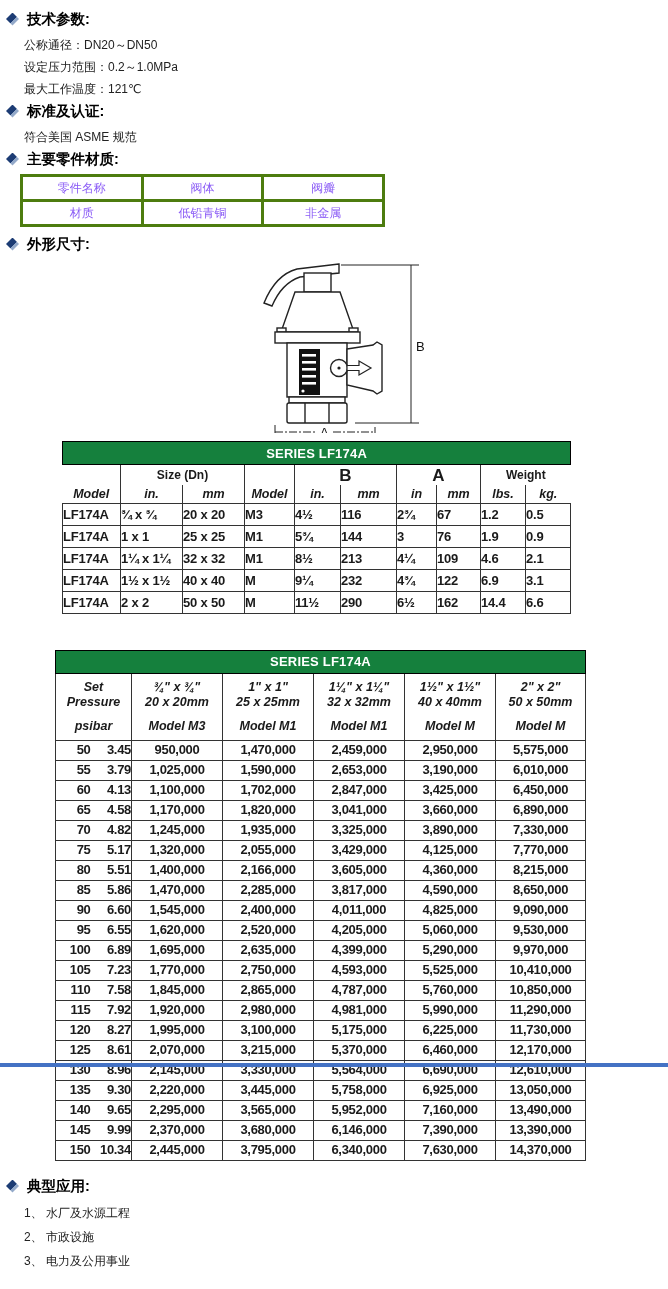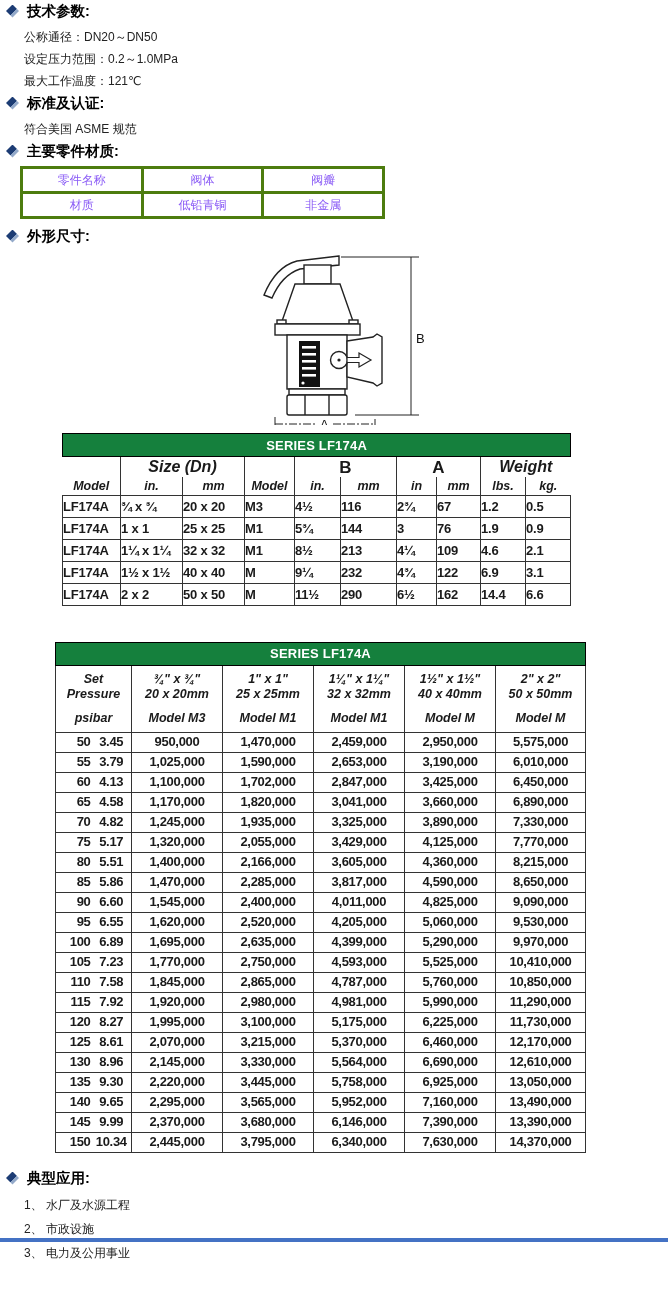--- a/index.html
+++ b/index.html
@@ -1,21 +1,21 @@
 <!DOCTYPE html>
 <html><head>
 <meta charset="utf-8">
 <style>
   html,body{margin:0;padding:0;background:#fff;}
   body{
     width:668px;height:1289px;position:relative;overflow:hidden;
     font-family:"Liberation Sans","DejaVu Sans",sans-serif;
     color:#1a1a1a;-webkit-font-smoothing:antialiased;
   }
-  .page{position:relative;width:668px;height:1242px;padding-top:0;box-sizing:border-box;}
+  .page{position:relative;width:668px;height:1067px;padding-top:8px;box-sizing:border-box;}
 
   
   .sec-head{display:flex;align-items:center;gap:8px;margin:0 0 4px 6px;height:22px;}
   .diamond{
     width:13px;height:13px;flex:0 0 13px;
     clip-path:polygon(50% 0,100% 50%,50% 100%,0 50%);
     background:linear-gradient(135deg,#1c3c74 56%,#93a9c9 56%);
   }
   .sec-title{font-weight:bold;font-size:14.5px;color:#000;}
   .body-line{margin-left:24px;font-size:12px;line-height:22px;color:#222;}
@@ -34,21 +34,21 @@
   
   .tbar{
     background:#15803d;color:#fff;text-align:center;font-weight:bold;
     font-size:13px;letter-spacing:0.2px;height:22px;border:1px solid #000;
   }
 
   
   .dim-table{width:508px;margin:8px 0 0 62px;table-layout:fixed;font-weight:bold;}
   .dim-table th,.dim-table td{padding:0;line-height:1;}
   .dim-table .grp{
-    font-style:italic;font-size:16px;text-align:center;height:20px;
+    font-size:12px;text-align:center;height:20px;
     border-left:1px solid #333;vertical-align:middle;
   }
   .dim-table .grp.big{font-style:normal;font-size:17px;font-weight:bold;}
   .dim-table .grp.noleft{border-left:none;}
   .dim-table .sub{
     font-style:italic;font-size:12.5px;text-align:center;height:18px;
     border-left:1px solid #333;border-bottom:1px solid #333;vertical-align:middle;
   }
   .dim-table .sub.noleft{border-left:none;}
   .dim-table tbody td{
@@ -63,21 +63,21 @@
     border:1px solid #333;border-top:none;font-style:italic;font-size:12.5px;
     text-align:center;vertical-align:middle;height:66px;
   }
   .cap-table th .mdl{margin-top:8px;}
   .cap-table th .psibar{display:flex;justify-content:center;margin-top:8px;}
   .cap-table tbody td{
     text-align:center;font-size:13px;height:19px;letter-spacing:-0.3px;
     border:1px solid #333;vertical-align:middle;
   }
   .cap-table tbody td.psi{border-right:none;text-align:right;padding-right:1px;}
-  .cap-table tbody td.bar{border-left:none;text-align:center;}
+  .cap-table tbody td.bar{border-left:none;text-align:right;}
 
   
   .apps{margin-top:14px;}
   .apps .body-line{line-height:24px;}
 
   .footer-rule{
     position:absolute;left:0;bottom:0;width:668px;height:4px;background:#4472c4;
   }
 </style>
 </head>

